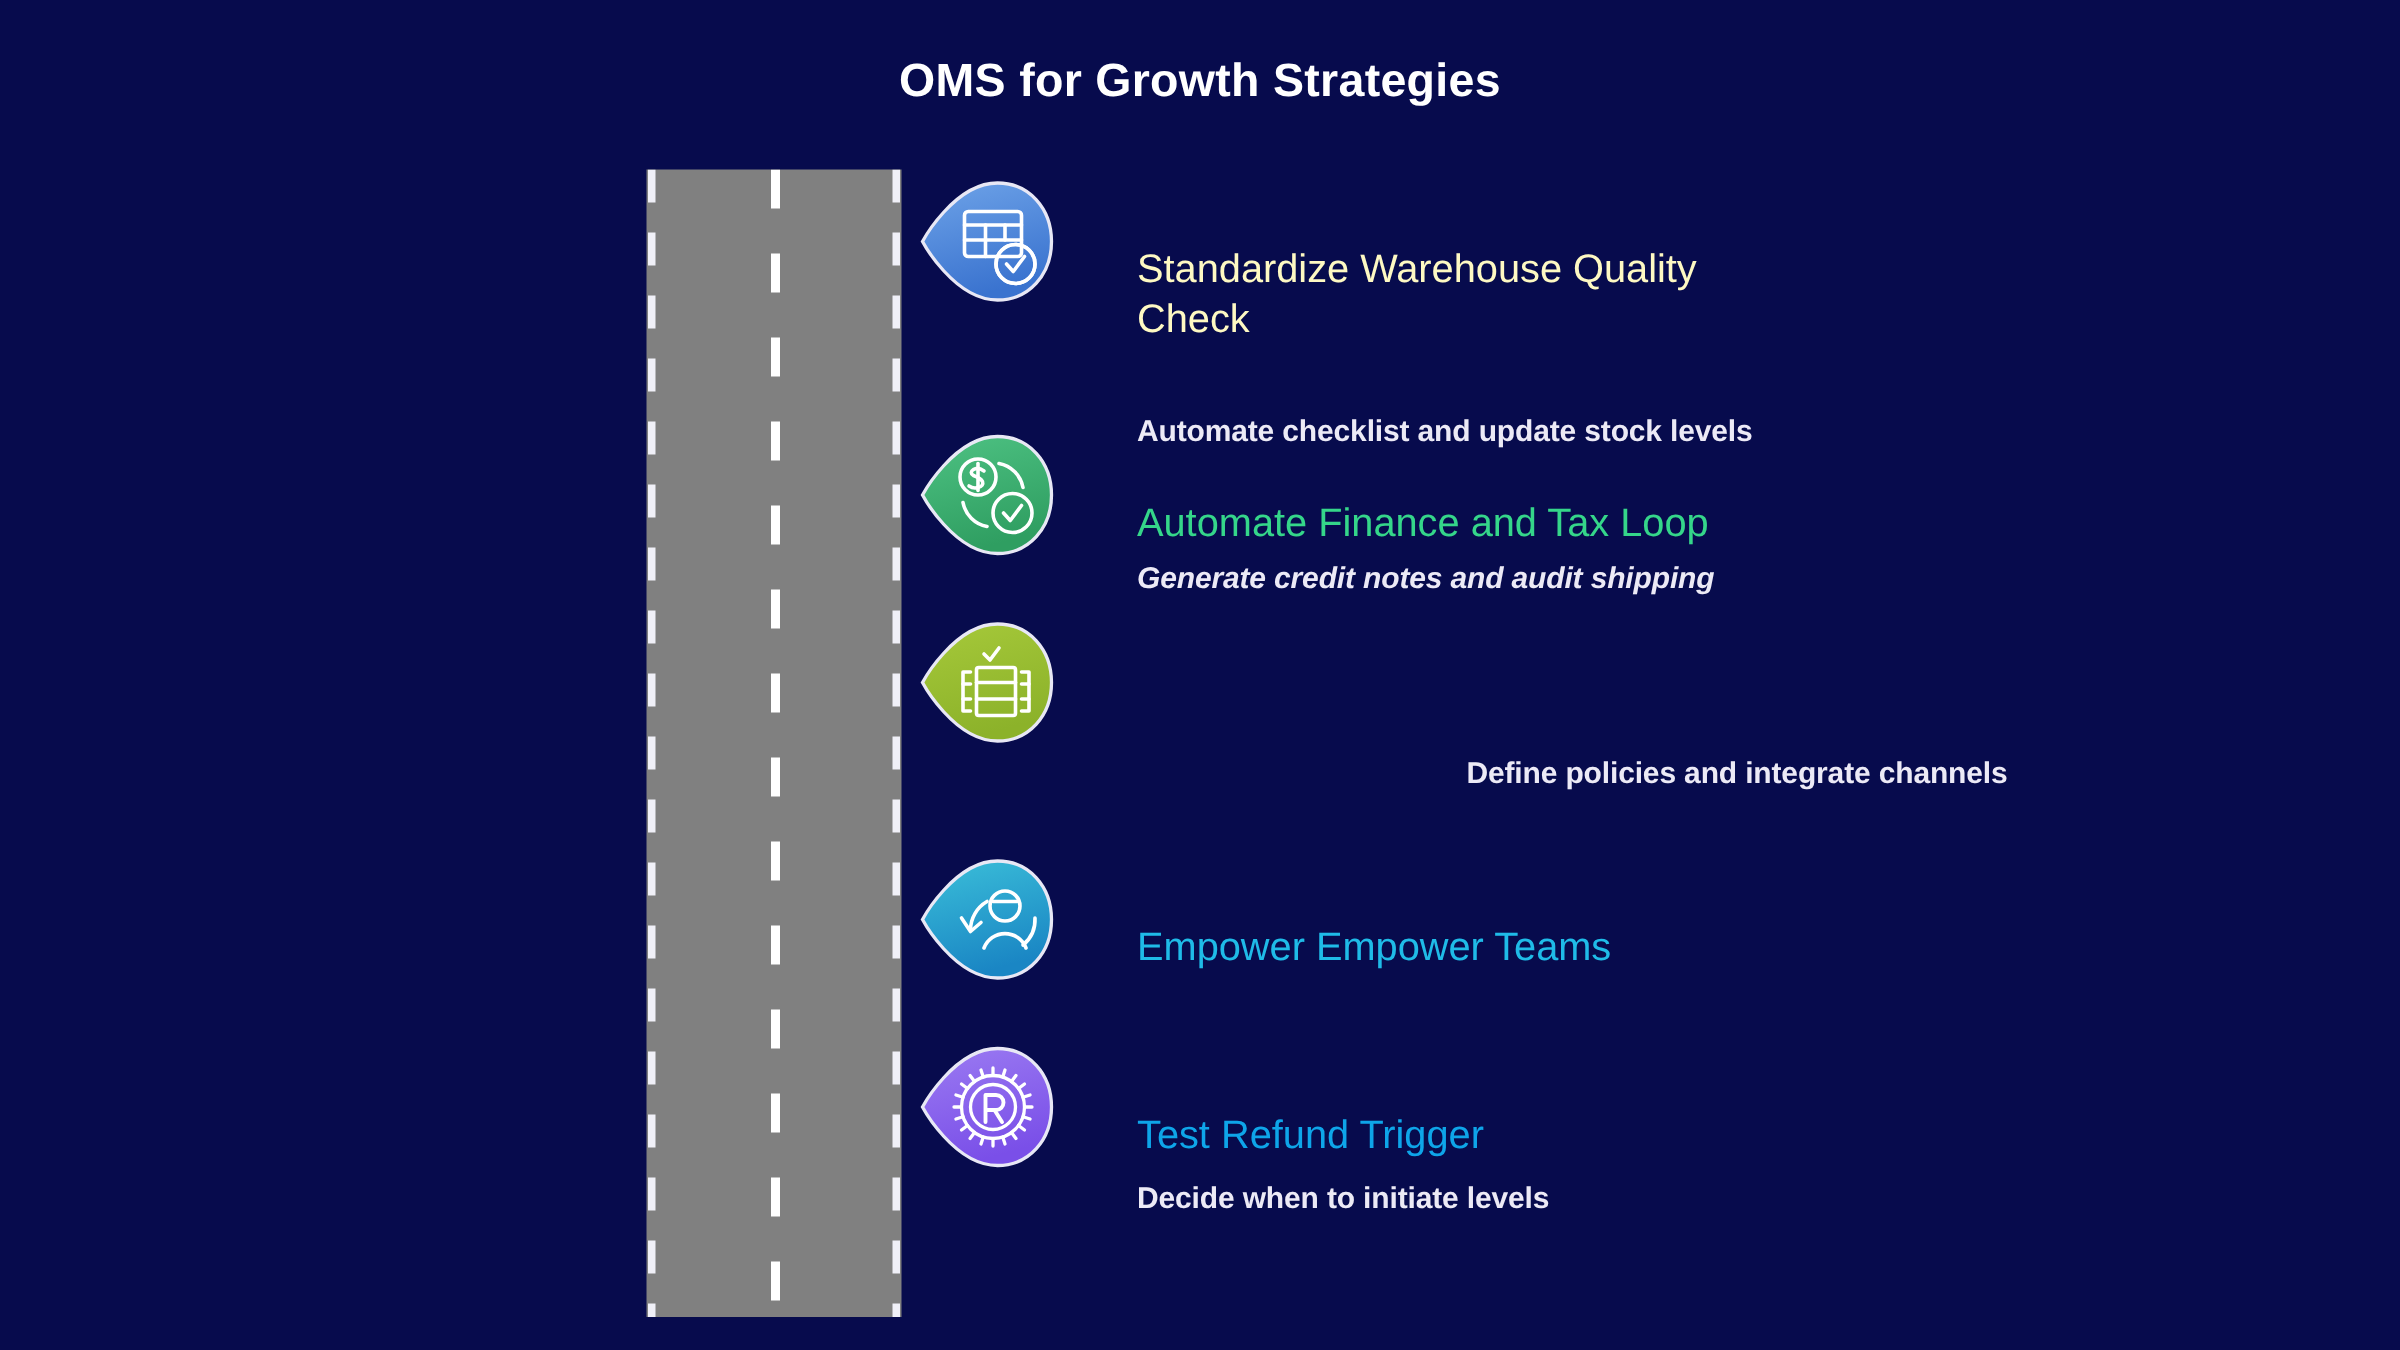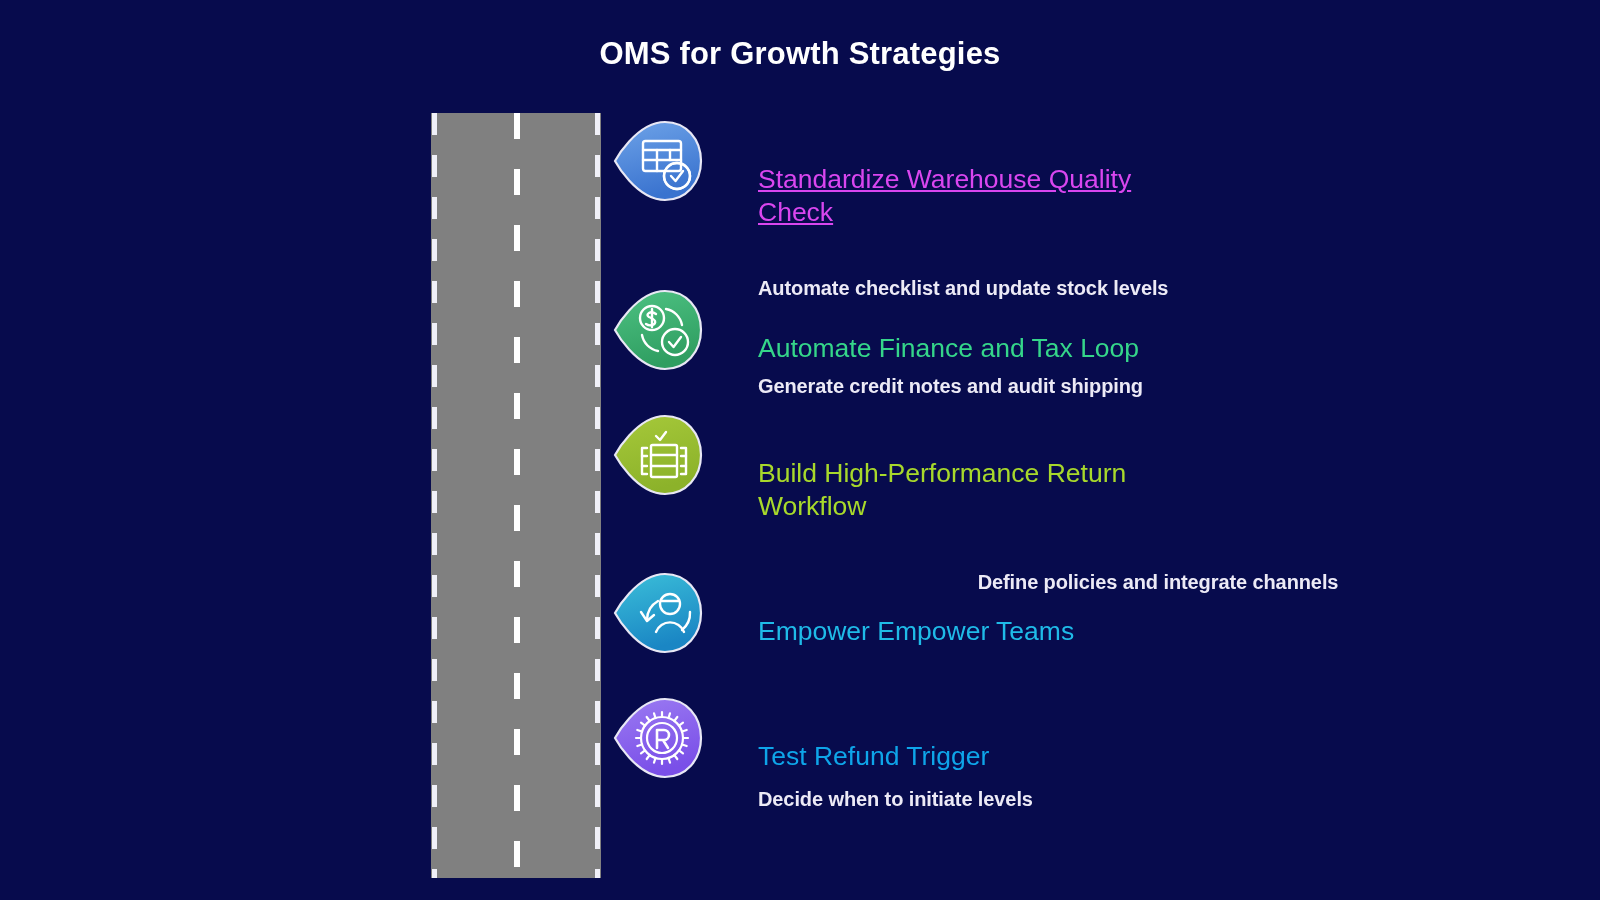--- a/index.html
+++ b/index.html
@@ -144,21 +144,21 @@
               <line x1="31" y1="32" x2="69" y2="32"></line>
               <line x1="31" y1="42" x2="69" y2="42"></line>
               <line x1="45" y1="32" x2="45" y2="53"></line>
               <line x1="58" y1="32" x2="58" y2="42"></line>
               <circle cx="65" cy="58" r="13" fill="#ffffff" fill-opacity="0"></circle>
               <circle cx="65" cy="58" r="13"></circle>
               <polyline points="59,58 63.5,63 71,53"></polyline>
             </g>
           </svg></div>
         <div class="step-text" style="top: 45px;">
-          <div class="step-title" style="color: #d946ef; text-decoration: underline;">Standardize Warehouse Quality Check</div>
+          <div class="step-title" style="color: #fef9c3;">Standardize Warehouse Quality Check</div>
           <div class="step-sub" style="margin-top: 48px;">Automate checklist and update stock levels</div>
         </div>
       </div>
       <div class="step-row" style="top: 169px;">
         <div class="step-icon"><svg width="92" height="86" viewBox="0 0 92 86">
             <defs>
               <linearGradient id="g1" x1="0" y1="0" x2="0.3" y2="1">
                 <stop offset="0%" stop-color="#4ec283"></stop>
                 <stop offset="100%" stop-color="#2f9e61"></stop>
               </linearGradient>
@@ -169,21 +169,21 @@
               <path d="M44 27 q-4-3-7-1 q-3 2 0 4 q5 2 6 4 q1 3-3 4 q-3 1-6-1"></path>
               <line x1="40" y1="22" x2="40" y2="40"></line>
               <path d="M30 48 a20 20 0 0 0 16 16"></path>
               <path d="M70 38 a20 20 0 0 0-16-16"></path>
               <circle cx="63" cy="55" r="13"></circle>
               <polyline points="57,55 61.5,60 69,50"></polyline>
             </g>
           </svg></div>
         <div class="step-text" style="top: 45px;">
           <div class="step-title" style="color: rgb(53, 214, 138);">Automate Finance and Tax Loop</div>
-          <div class="step-sub" style="">Generate credit notes and audit shipping</div>
+          <div class="step-sub" style=" font-style: italic;">Generate credit notes and audit shipping</div>
         </div>
       </div>
       <div class="step-row" style="top: 294px;">
         <div class="step-icon"><svg width="92" height="86" viewBox="0 0 92 86">
             <defs>
               <linearGradient id="g2" x1="0" y1="0" x2="0.3" y2="1">
                 <stop offset="0%" stop-color="#a6c93a"></stop>
                 <stop offset="100%" stop-color="#8cb22a"></stop>
               </linearGradient>
             </defs>
@@ -195,21 +195,20 @@
               <line x1="39" y1="54" x2="65" y2="54"></line>
               <path d="M35 36 h-5 v26 h5"></path>
               <line x1="30" y1="44" x2="35" y2="44"></line>
               <line x1="30" y1="54" x2="35" y2="54"></line>
               <path d="M69 36 h5 v26 h-5"></path>
               <line x1="69" y1="44" x2="74" y2="44"></line>
               <line x1="69" y1="54" x2="74" y2="54"></line>
             </g>
           </svg></div>
         <div class="step-text" style="top: 45px;">
-          <div class="step-title" style="color: rgb(168, 217, 43);">Build High-Performance Return Workflow</div>
           <div class="step-sub" style="margin-top: 48px; text-align: center;">Define policies and integrate channels</div>
         </div>
       </div>
       <div class="step-row" style="top: 452px;">
         <div class="step-icon"><svg width="92" height="86" viewBox="0 0 92 86">
             <defs>
               <linearGradient id="g3" x1="0" y1="0" x2="0.3" y2="1">
                 <stop offset="0%" stop-color="#3bbfd9"></stop>
                 <stop offset="100%" stop-color="#1a86c4"></stop>
               </linearGradient>

